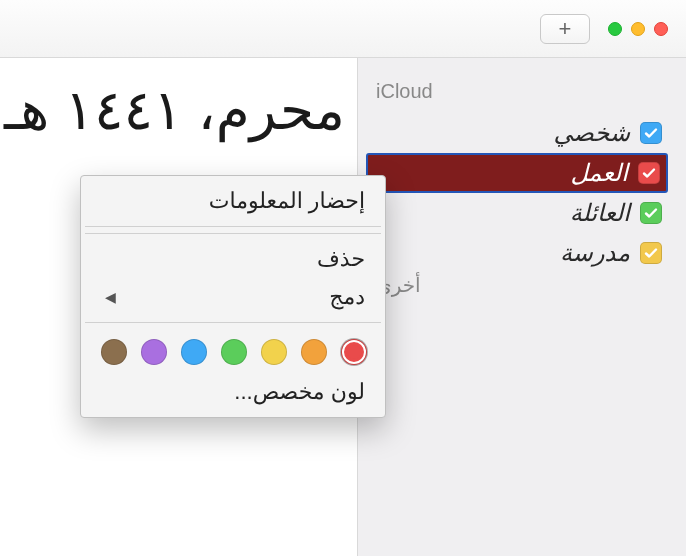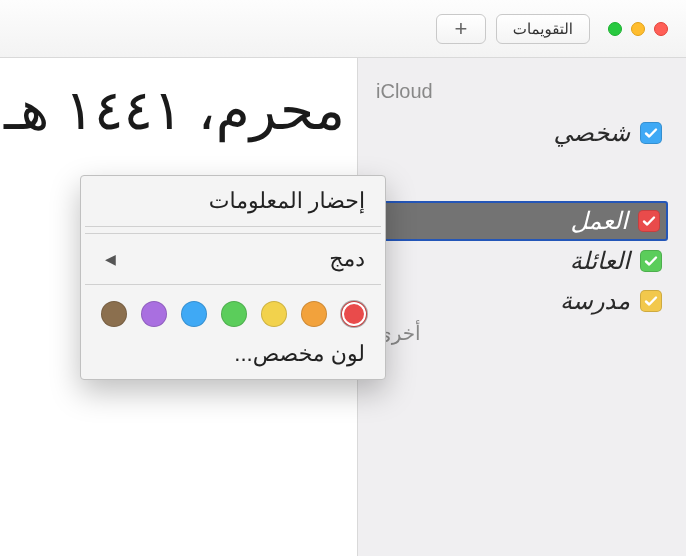--- a/index.html
+++ b/index.html
@@ -77,25 +77,24 @@
   display: flex;
   align-items: center;
   gap: 10px;
   font-size: 24px;
   color: #2a2a2a;
   padding-right: 6px;
   border-radius: 4px;
   font-style: italic;
 }
 .cal-item.selected {
-  background: #737373;
+  background: #7f1d1d;
   color: #fff;
   border: 2px solid #2456b8;
   border-radius: 3px;
-  margin-top: 48px;
 }
 .checkbox {
   width: 22px; height: 22px;
   border-radius: 5px;
   display: inline-flex;
   align-items: center;
   justify-content: center;
   flex-shrink: 0;
 }
 .checkbox svg { width: 16px; height: 16px; }
@@ -184,21 +183,20 @@
 <body>
 
 <div class="window">
 
   <div class="titlebar">
     <div class="traffic">
       <span class="t-red"></span>
       <span class="t-yel"></span>
       <span class="t-grn"></span>
     </div>
-    <div class="toolbar-btn">التقويمات</div>
     <div class="toolbar-btn plus">+</div>
     <div class="toolbar-spacer"></div>
   </div>
 
   <div class="content">
 
     <div class="sidebar">
       <div class="group-label">iCloud</div>
       <div id="cal-list">
           <div class="cal-item">
@@ -243,20 +241,21 @@
         <div class="col" style="left:2px"></div>
       </div>
     </div>
 
   </div>
 
   <div class="context-menu">
     <div class="menu-item">إحضار المعلومات</div>
     <div class="menu-sep"></div>
     <div class="menu-sep"></div>
+    <div class="menu-item">حذف</div>
     <div class="menu-item">
       <span>دمج</span>
       <span class="arrow">◀</span>
     </div>
     <div class="menu-sep"></div>
     <div class="color-row" id="color-row">
         <span class="color-dot selected" style="background: rgb(233, 75, 75);"></span>
         <span class="color-dot" style="background: rgb(242, 162, 60);"></span>
         <span class="color-dot" style="background: rgb(242, 210, 76);"></span>
         <span class="color-dot" style="background: rgb(91, 205, 91);"></span>

